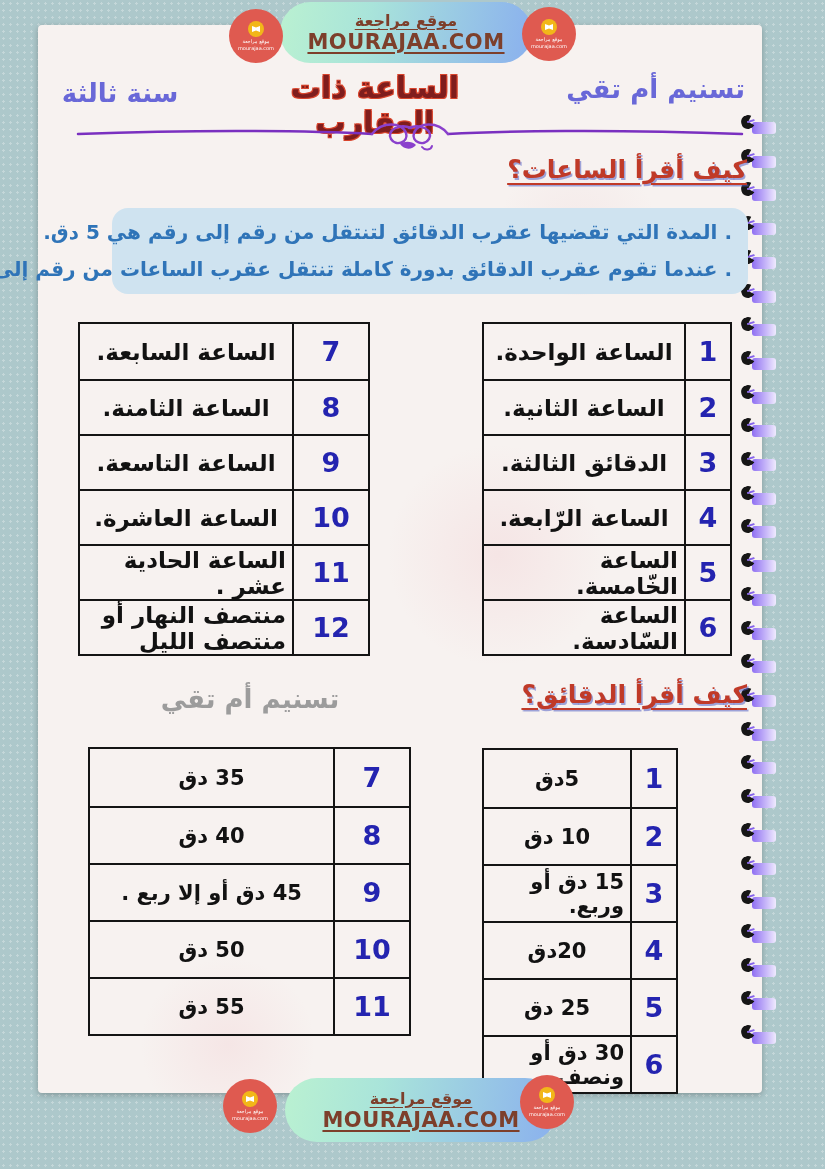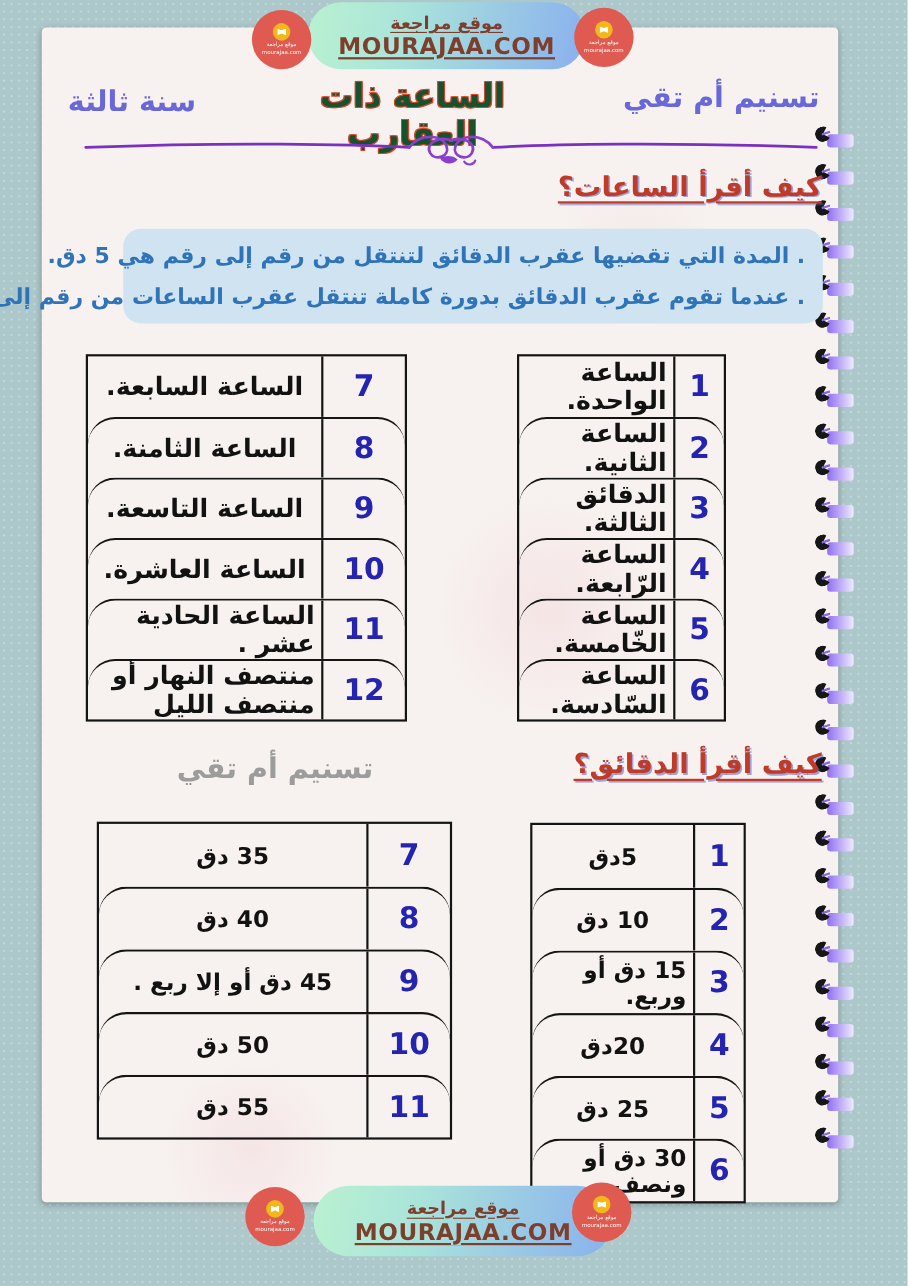--- a/index.html
+++ b/index.html
@@ -57,21 +57,21 @@
   .logo .t1 { font-size:5px; color:#fff; direction:rtl; line-height:6px; }
   .logo .t2 { font-size:5px; color:#fff; line-height:6px; }
   .logo-tl { left:229px; top:9px; }
   .logo-tr { left:522px; top:7px; }
   .logo-bl { left:223px; top:1079px; }
   .logo-br { left:520px; top:1075px; }
   
   .student-name { position:absolute; left:545px; top:74px; width:200px; text-align:right;
                   font-size:26px; font-weight:bold; color:#6968d8; direction:rtl; }
   .doc-title    { position:absolute; left:235px; top:70px; width:280px; text-align:center;
-                  font-size:30px; font-weight:bold; color:#14532d; direction:rtl;
+                  font-size:30px; font-weight:bold; color:#7f1d1d; direction:rtl;
                   text-shadow:1px 1px 0 #d8442c,-1px -1px 0 #d8442c,1px -1px 0 #d8442c,-1px 1px 0 #d8442c; }
   .grade        { position:absolute; left:55px; top:78px; width:130px; text-align:center;
                   font-size:26px; font-weight:bold; color:#6968d8; direction:rtl; }
   .divider { position:absolute; left:70px; top:114px; width:680px; height:40px; }
   
   .sec-heading { position:absolute; width:260px; text-align:right; direction:rtl;
                  font-size:25px; font-weight:bold; color:#c03a28;
                  text-decoration:underline; text-decoration-thickness:2px;
                  text-underline-offset:5px;
                  text-shadow:1.5px 1.5px 0 rgba(84,96,196,.55); }
@@ -81,26 +81,26 @@
                font-size:26px; font-weight:bold; color:#9c9c9c; direction:rtl; }
   
   .infobox { position:absolute; left:112px; top:208px; width:636px; height:86px;
              background:#cfe3f0; border-radius:16px; padding:5px 16px 5px 10px;
              display:flex; flex-direction:column; justify-content:center; }
   .infobox .line { direction:rtl; text-align:right; font-size:20px; font-weight:bold;
                    color:#2f74b8; line-height:37px; white-space:nowrap; }
   
   .dtable { position:absolute; border:2px solid #141414; background:transparent; }
   .trow { display:flex; height:var(--rh); }
-  .trow + .trow { border-top:2px solid #141414;border-radius:25px; }
+  .trow + .trow { border-top:2px solid #141414; }
   .tcell { display:flex; align-items:center; justify-content:center; }
   .tcell.label { flex:1; font-weight:bold; color:#121212; padding:0 6px; }
   .tcell.num   { border-left:2px solid #141414; font-weight:bold; color:#2424b0;
                  font-size:27px; font-family:"DejaVu Sans",sans-serif; }
-  .t-hours-right   { left:470px; top:322px; width:190px; --rh:55px; }
+  .t-hours-right   { left:482px; top:322px; width:250px; --rh:55px; }
   .t-hours-left    { left:78px;  top:322px; width:292px; --rh:55px; }
   .t-min-right     { left:482px; top:748px; width:196px; --rh:57px; }
   .t-min-left      { left:88px;  top:747px; width:323px; --rh:57px; }
   .t-hours-right .tcell.num, .t-min-right .tcell.num { width:46px; }
   .t-hours-left  .tcell.num, .t-min-left  .tcell.num { width:76px; }
   .t-hours-right .tcell.label, .t-hours-left .tcell.label { font-size:23px; }
   .t-min-right .tcell.label, .t-min-left .tcell.label { font-size:21px; }
 </style>
 </head>
 <body>

